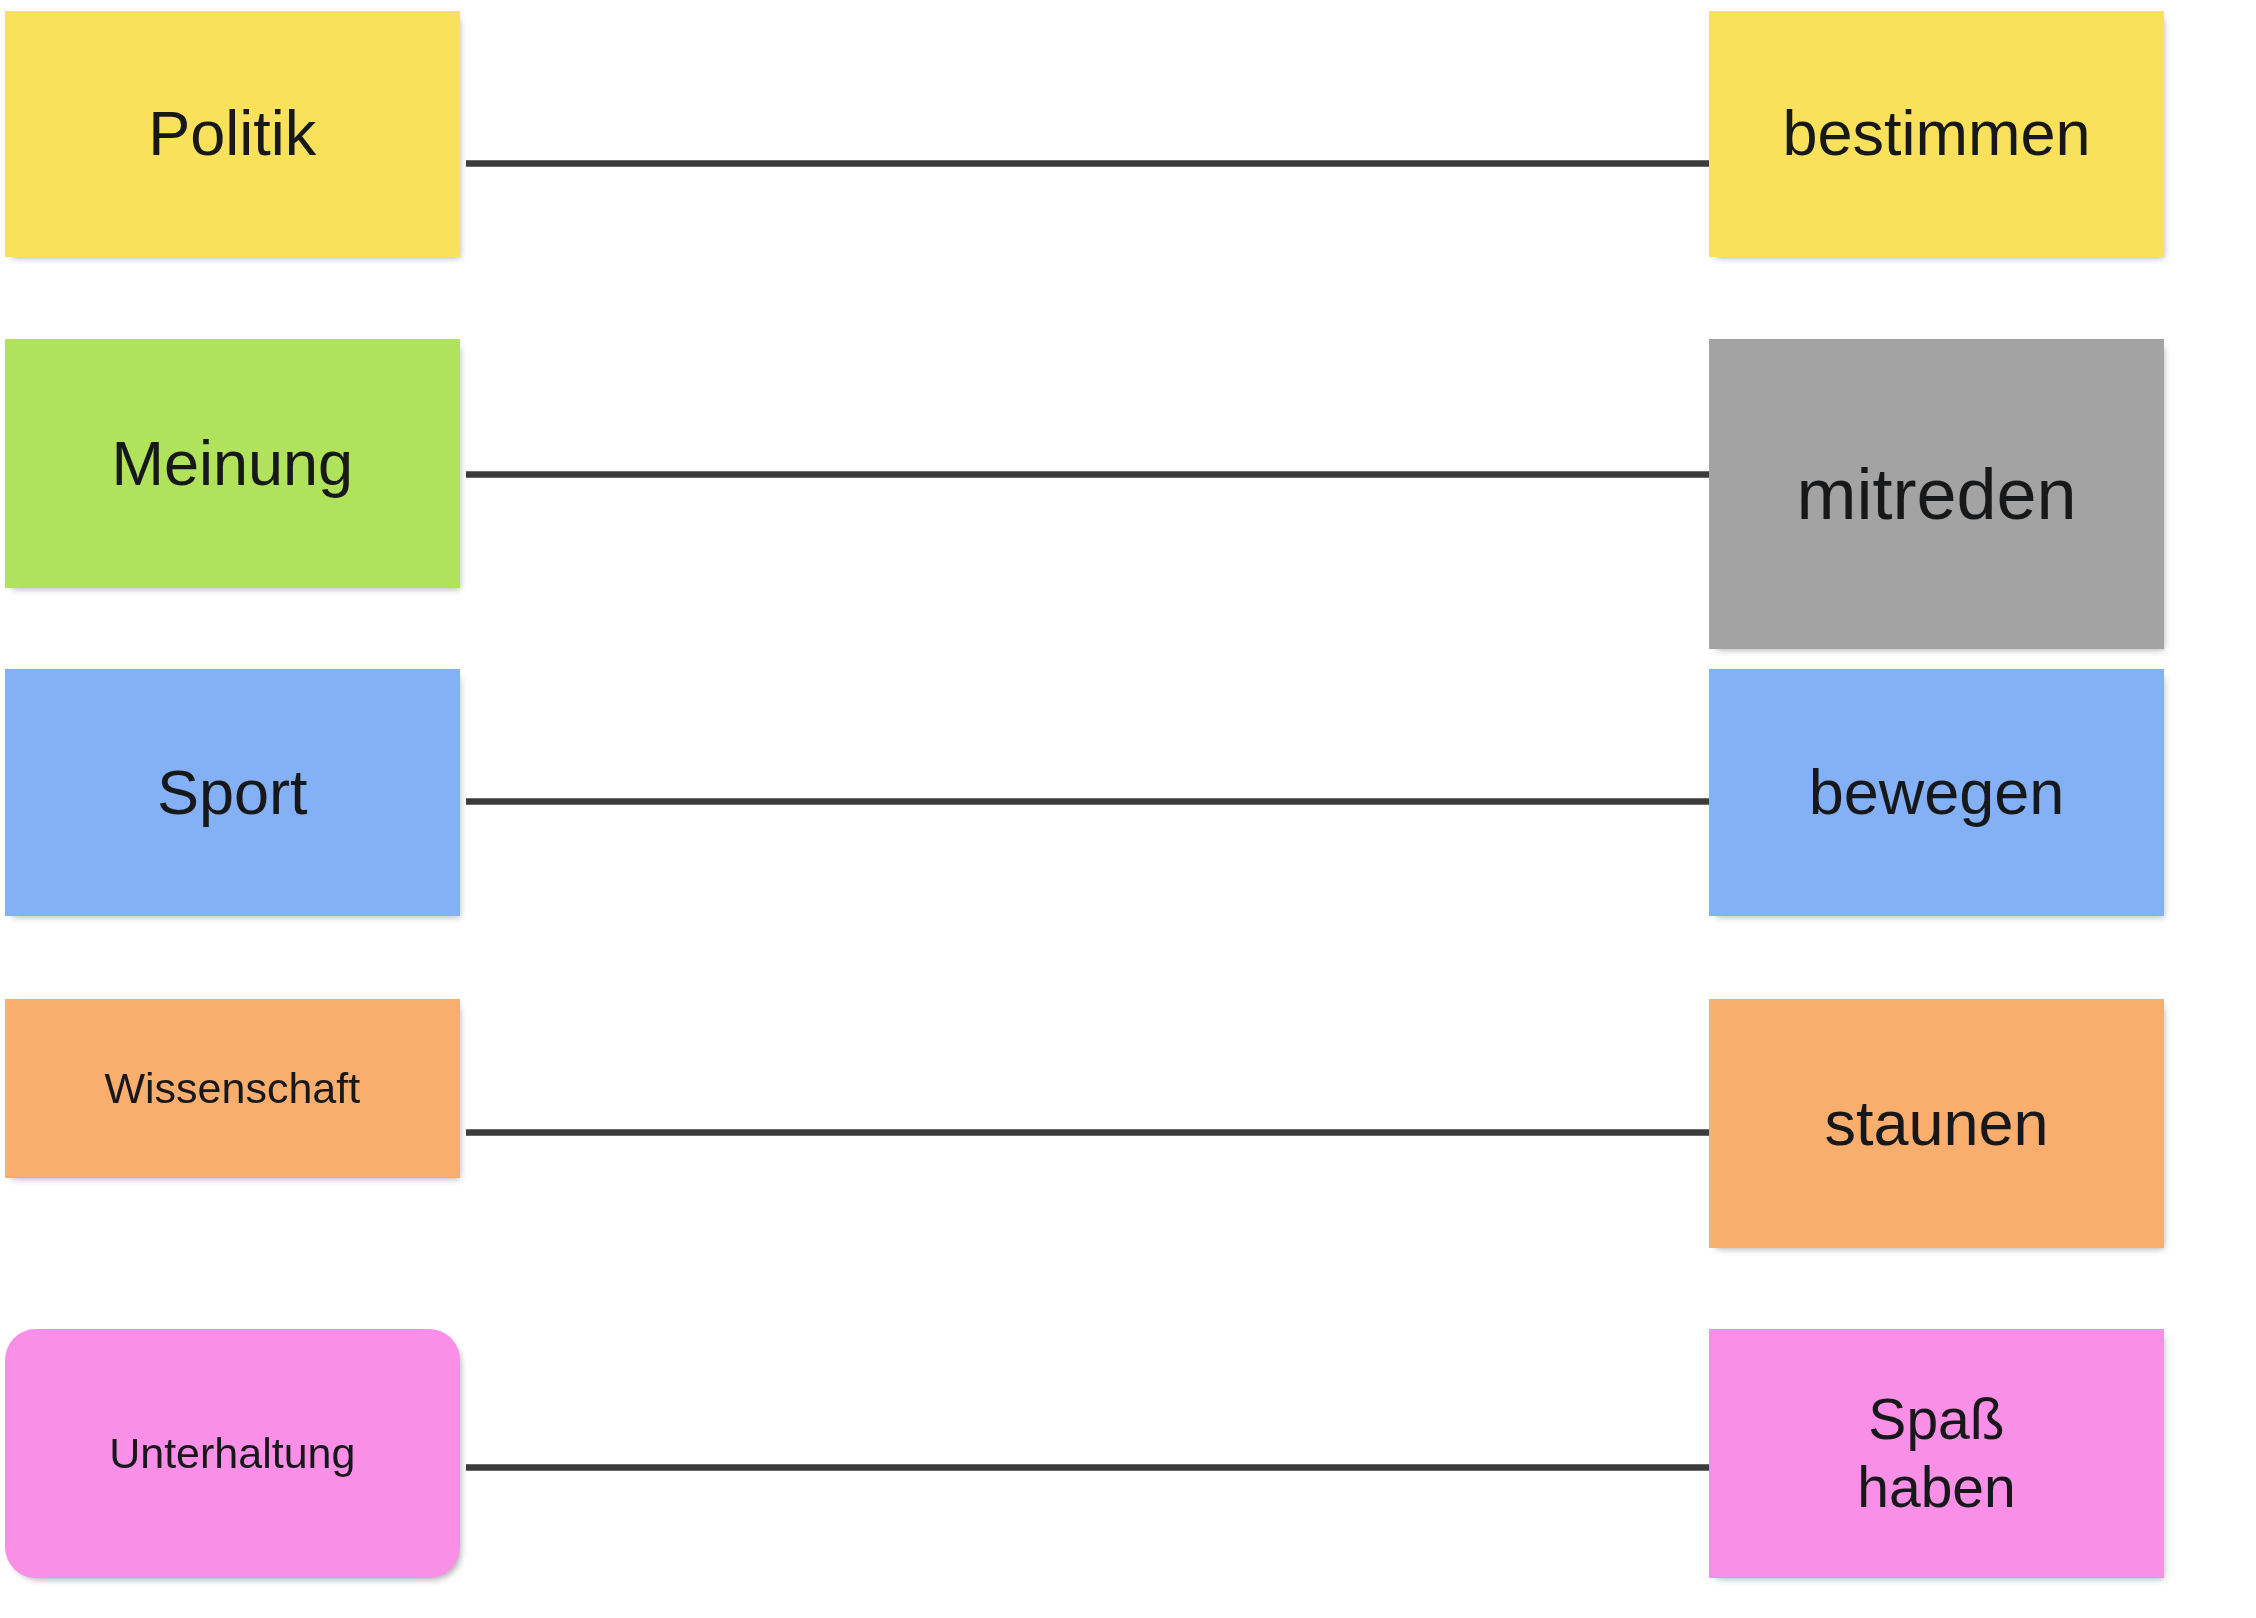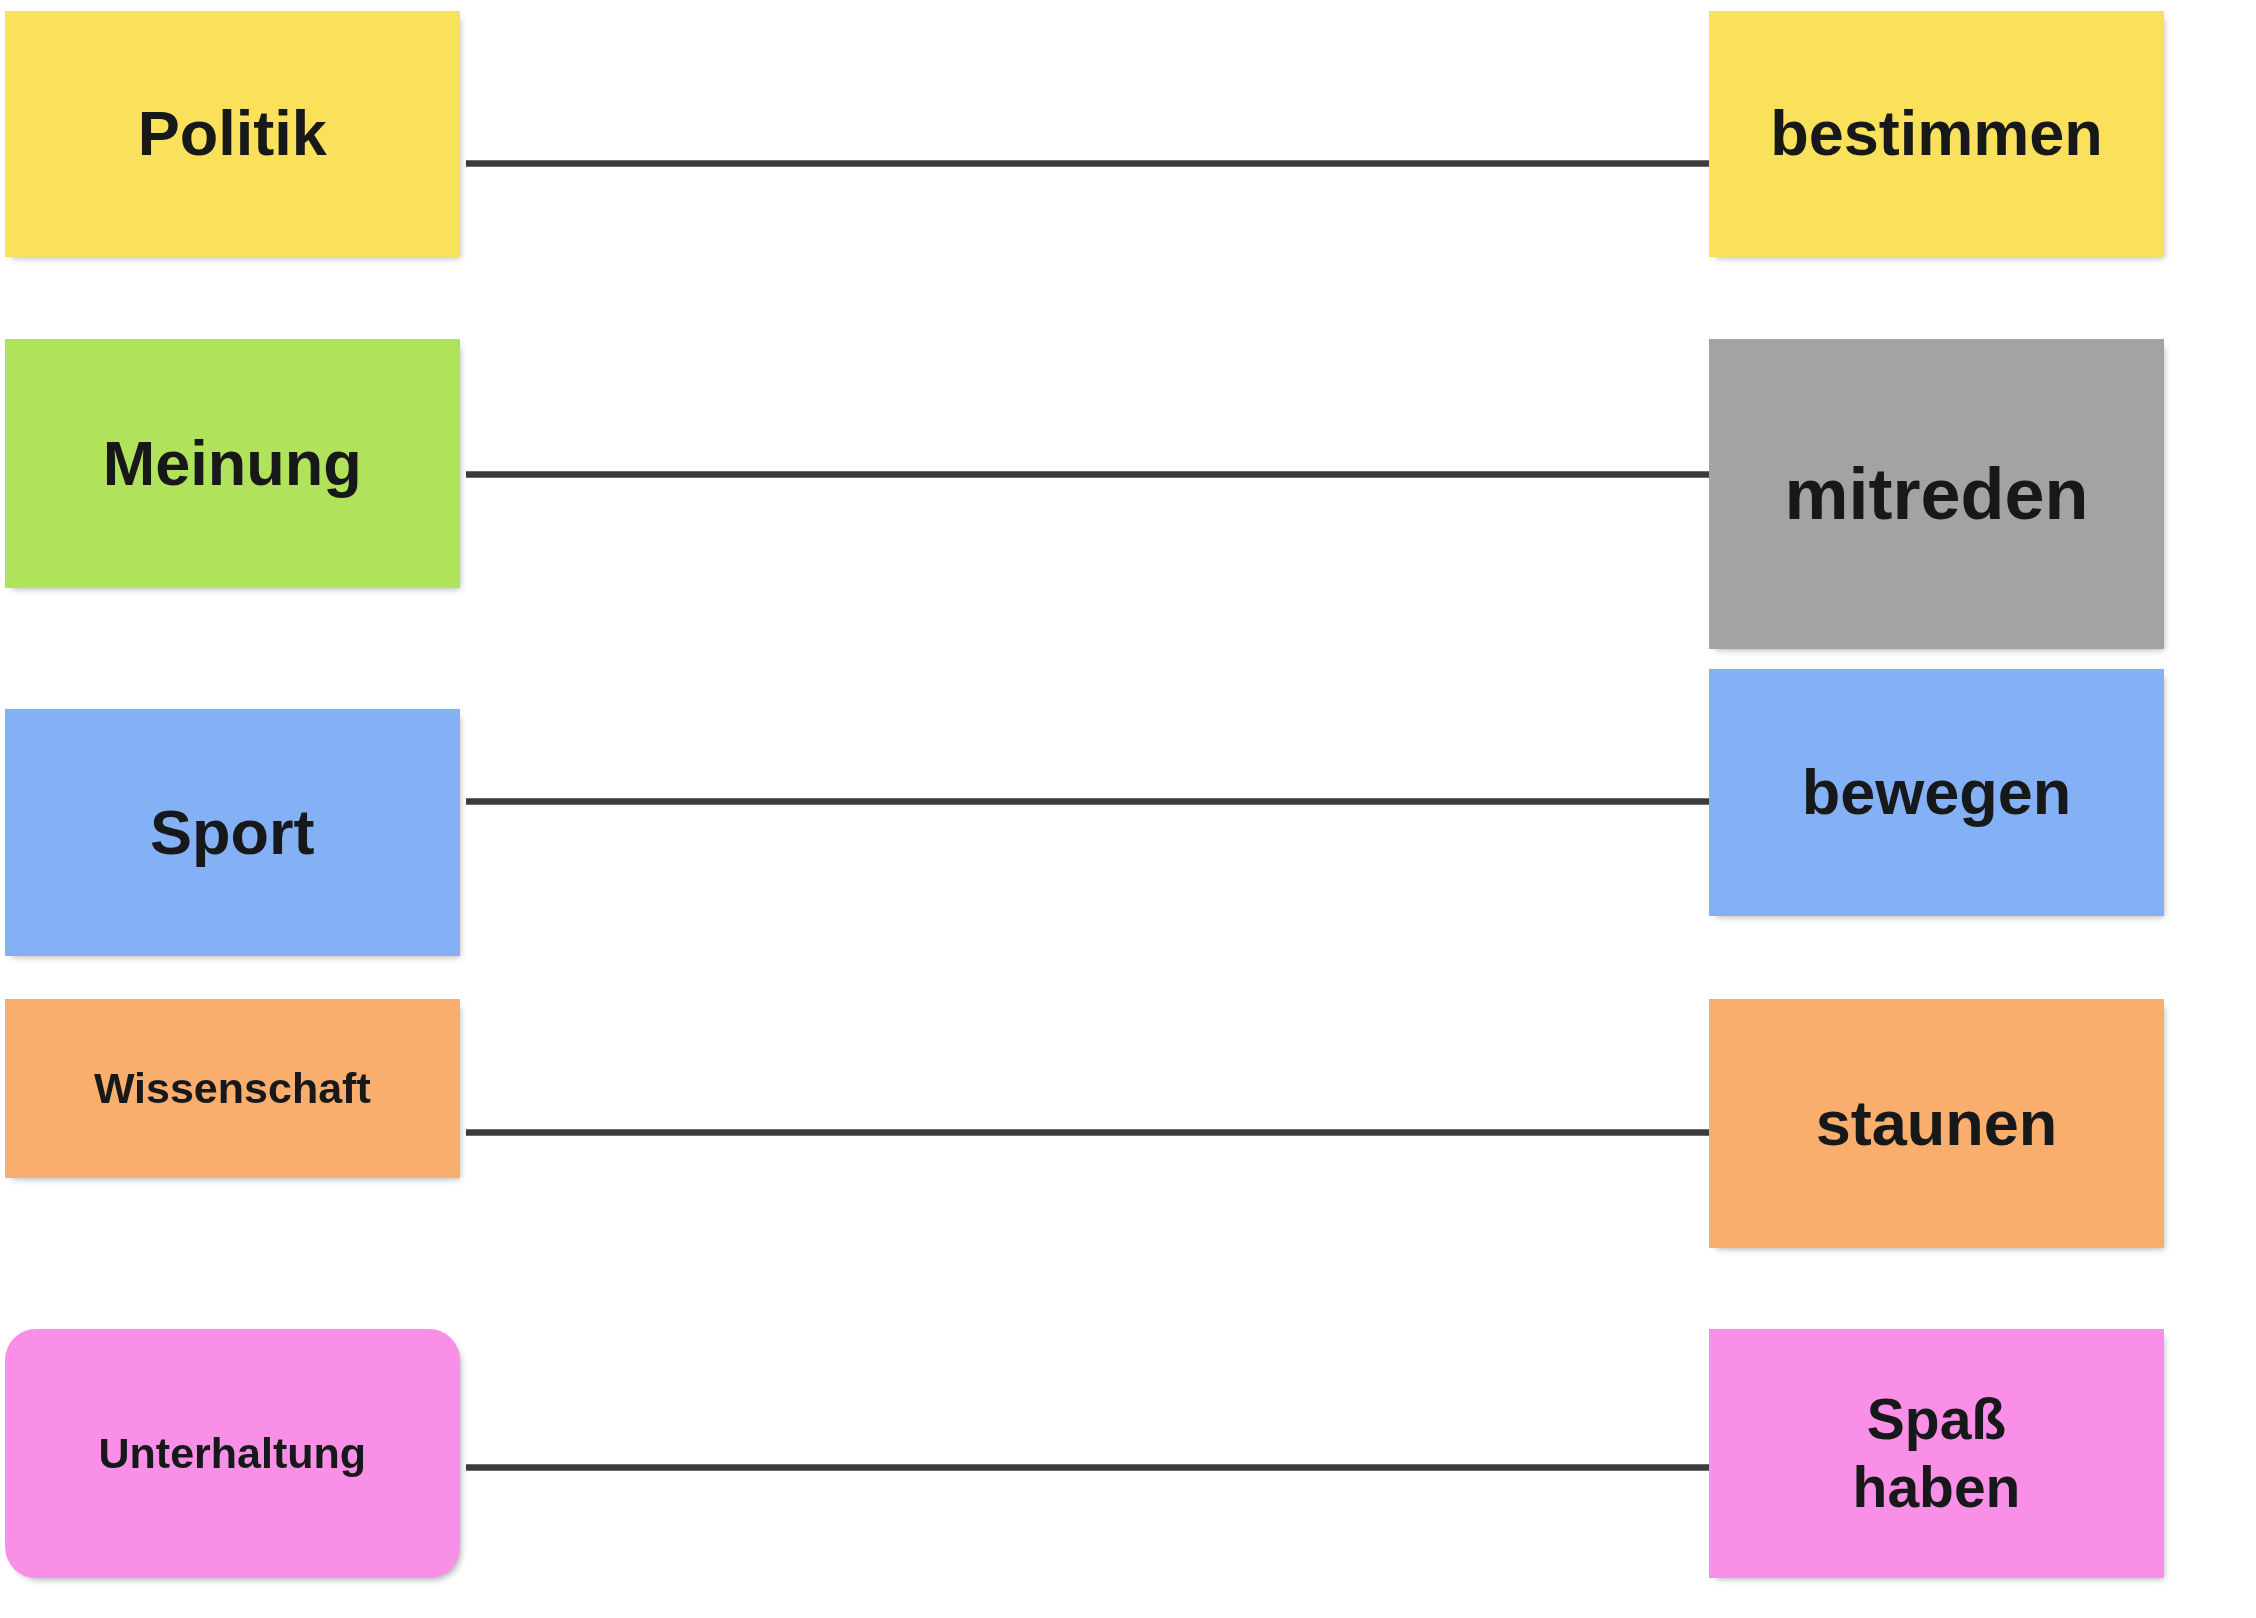--- a/index.html
+++ b/index.html
@@ -9,21 +9,20 @@
   }
   body {
     font-family: "Liberation Sans", "DejaVu Sans", sans-serif;
   }
   #canvas {
     position: relative;
     width: 2257px;
     height: 1618px;
     background: #ffffff;
     overflow: hidden;
-    font-weight: bold;
   }
   .row {
     position: absolute;
     left: 0;
     width: 2257px;
   }
   .card {
     position: absolute;
     box-sizing: border-box;
     display: flex;
@@ -73,21 +72,21 @@
     <div class="connector" style="left:466px;top:123px;width:1332px;">
       <svg width="1332" height="25" viewBox="0 0 1393 26">
         <line x1="0" y1="13" x2="1360" y2="13" stroke="#3b3b3b" stroke-width="7"></line>
         <path d="M1388 13 L1352 30 L1360 13 L1352 -4 Z" fill="#3b3b3b"></path>
       </svg>
     </div>
     <div class="card right" style="top:0px;height:310px;background:#a3a3a3;font-size:72px;">mitreden</div>
   </div>
 
   <div class="row r3">
-    <div class="card left" style="top:0px;height:247px;background:#84b1f5;font-size:63px;margin-top:40px;">Sport</div>
+    <div class="card left" style="top:0px;height:247px;background:#84b1f5;font-size:63px;">Sport</div>
     <div class="connector" style="left:466px;top:120px;width:1332px;">
       <svg width="1332" height="25" viewBox="0 0 1393 26">
         <line x1="0" y1="13" x2="1360" y2="13" stroke="#3b3b3b" stroke-width="7"></line>
         <path d="M1388 13 L1352 30 L1360 13 L1352 -4 Z" fill="#3b3b3b"></path>
       </svg>
     </div>
     <div class="card right" style="top:0px;height:247px;background:#84b1f5;font-size:63px;">bewegen</div>
   </div>
 
   <div class="row r4">

